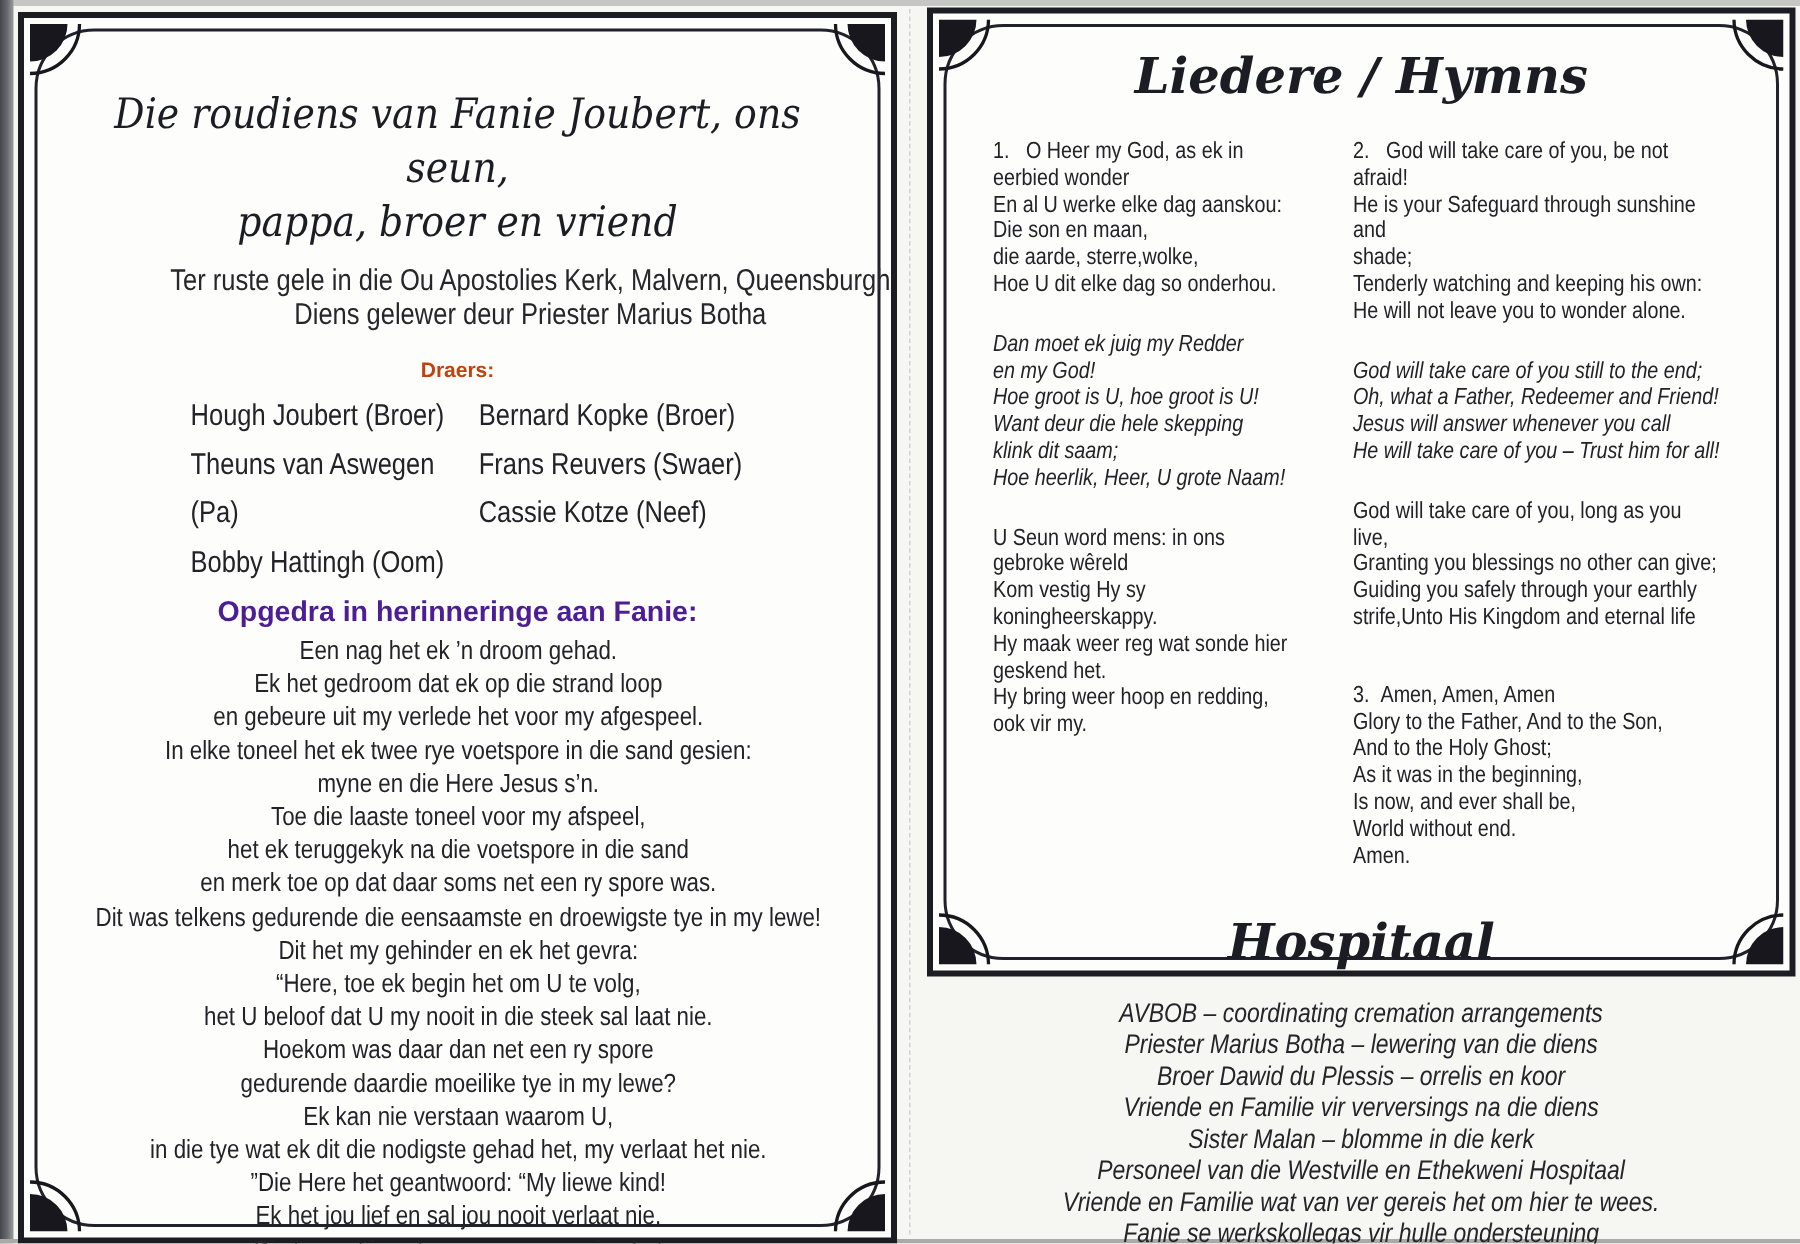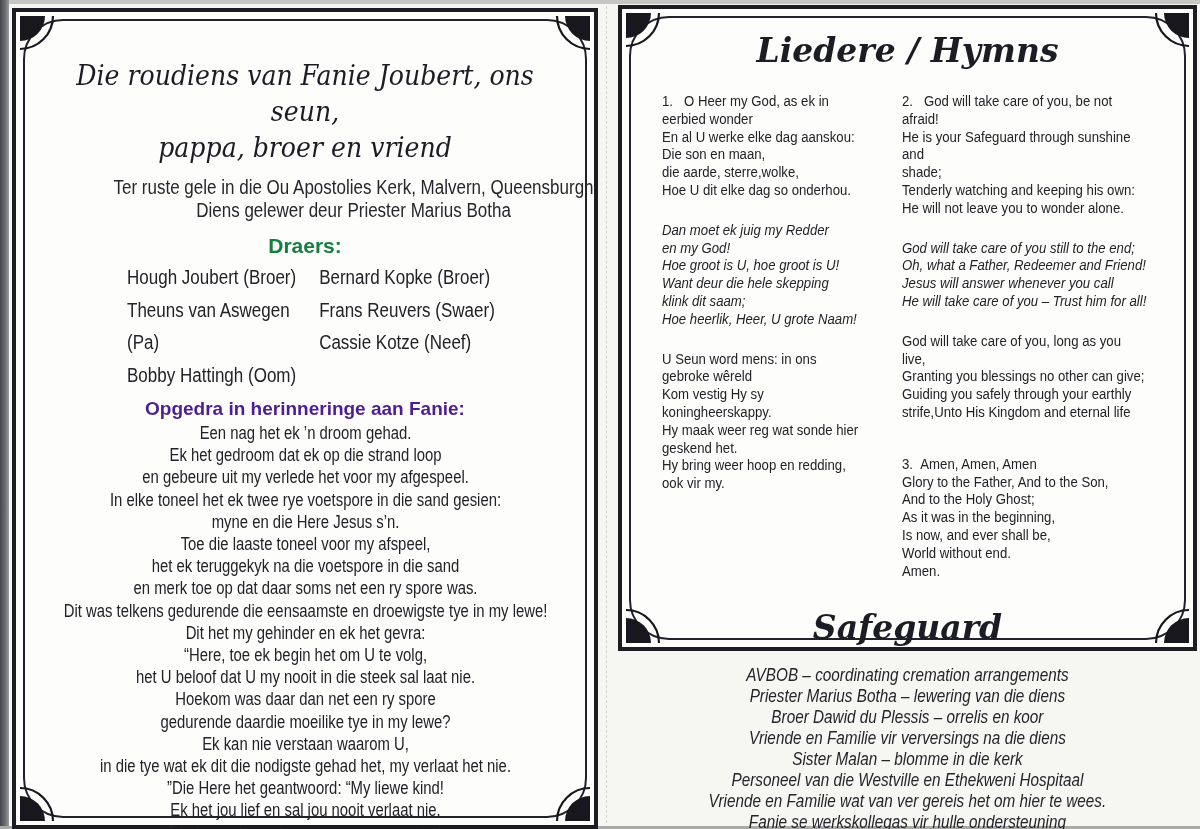--- a/index.html
+++ b/index.html
@@ -30,21 +30,21 @@
   .content{position:absolute;left:14px;right:14px;top:10px;bottom:8px;text-align:center;}
   .lines{white-space:pre-line;}
   
   .cond{width:117.65%;margin-left:-8.82%;transform:scaleX(.85);transform-origin:50% 0;}
   .cond-l{width:117.65%;transform:scaleX(.85);transform-origin:0 0;}
   .narrow{transform:scaleX(.9);transform-origin:50% 0;}
 
   .script{font-family:"DejaVu Serif","Liberation Serif",serif;font-style:italic;color:#1c1c24;}
   .title-left{margin:36px 0 0 0;font-size:28px;font-weight:500;line-height:36px;}
   .service{margin:10px 0 0 0;font-size:20px;line-height:22.5px;color:#26262c;}
-  .bearers-heading{margin:14px 0 0 0;font-size:21px;font-weight:bold;line-height:22px;color:#15803d;}
+  .bearers-heading{margin:14px 0 0 0;font-size:14px;font-weight:bold;line-height:22px;color:#c2410c;}
   .bearers{display:flex;justify-content:center;margin-top:4px;font-size:20px;line-height:32.5px;}
   .bearers .col1{width:252px;text-align:left;padding-left:36px;box-sizing:border-box;}
   .bearers .col2{width:240px;text-align:left;padding-left:10px;box-sizing:border-box;}
   .poem-heading{margin:8px 0 0 0;font-size:19px;font-weight:bold;line-height:20px;color:#4c1d95;}
   .poem{margin-top:3px;font-size:17.5px;line-height:22.2px;}
 
   .title-right{margin:9px 0 0 0;font-size:33px;line-height:46px;}
   .hymn-cols{display:flex;margin-top:18px;padding-left:26px;text-align:left;}
   .hymn-col1{width:240px;flex:0 0 240px;}
   .hymn-col2{width:288px;flex:0 0 288px;}
@@ -181,21 +181,21 @@
 strife,Unto His Kingdom and eternal life</p>
         <p class="verse lines last-gap">3.&nbsp;&nbsp;Amen, Amen, Amen
 Glory to the Father, And to the Son,
 And to the Holy Ghost;
 As it was in the beginning,
 Is now, and ever shall be,
 World without end.
 Amen.</p>
       </div>
     </div>
-    <h2 class="script thanks-title">Safeguard</h2>
+    <h2 class="script thanks-title">Hospitaal</h2>
     <div class="thanks lines cond">AVBOB – coordinating cremation arrangements
 Priester Marius Botha – lewering van die diens
 Broer Dawid du Plessis – orrelis en koor
 Vriende en Familie vir verversings na die diens
 Sister Malan – blomme in die kerk
 Personeel van die Westville en Ethekweni Hospitaal
 Vriende en Familie wat van ver gereis het om hier te wees.
 Fanie se werkskollegas vir hulle ondersteuning
 Ma Lena en Theuns vir hulle onderskraging</div>
   </div>

